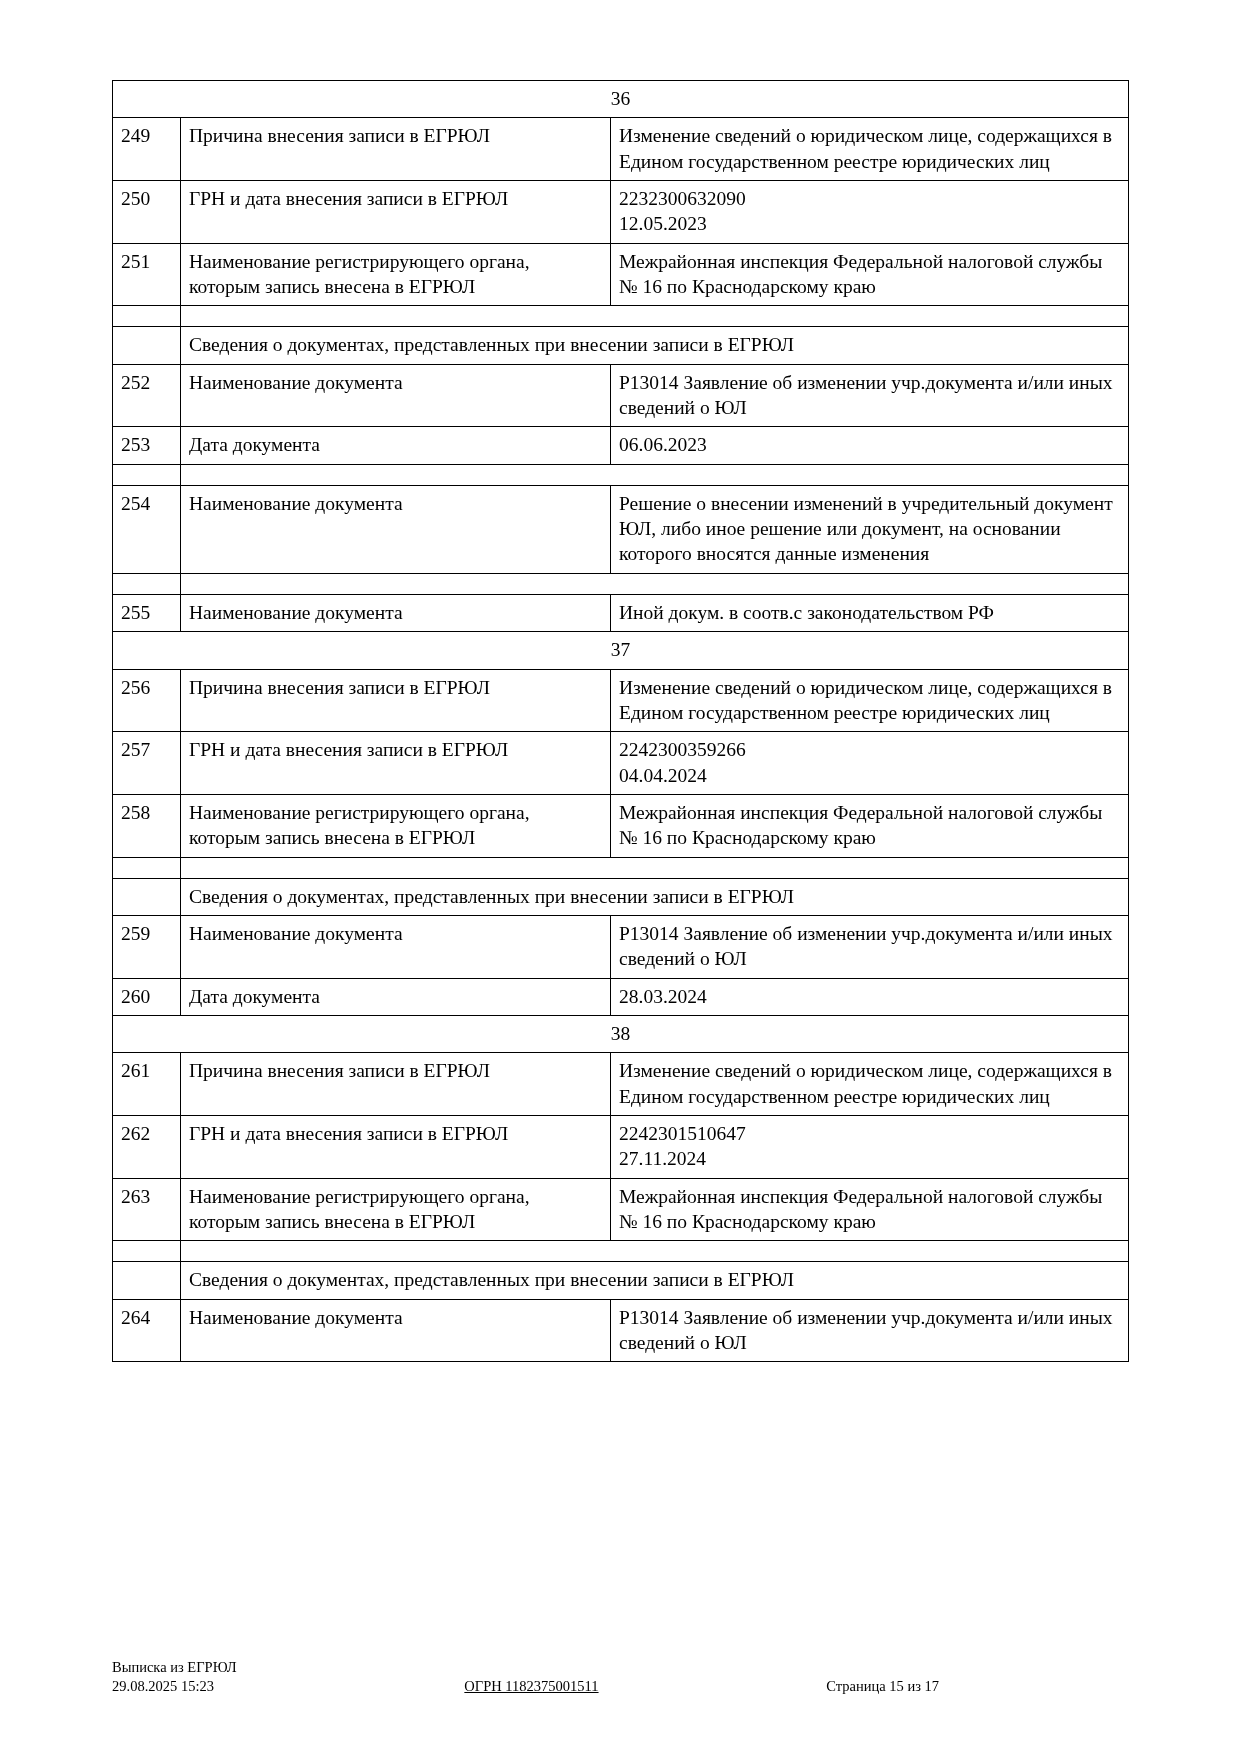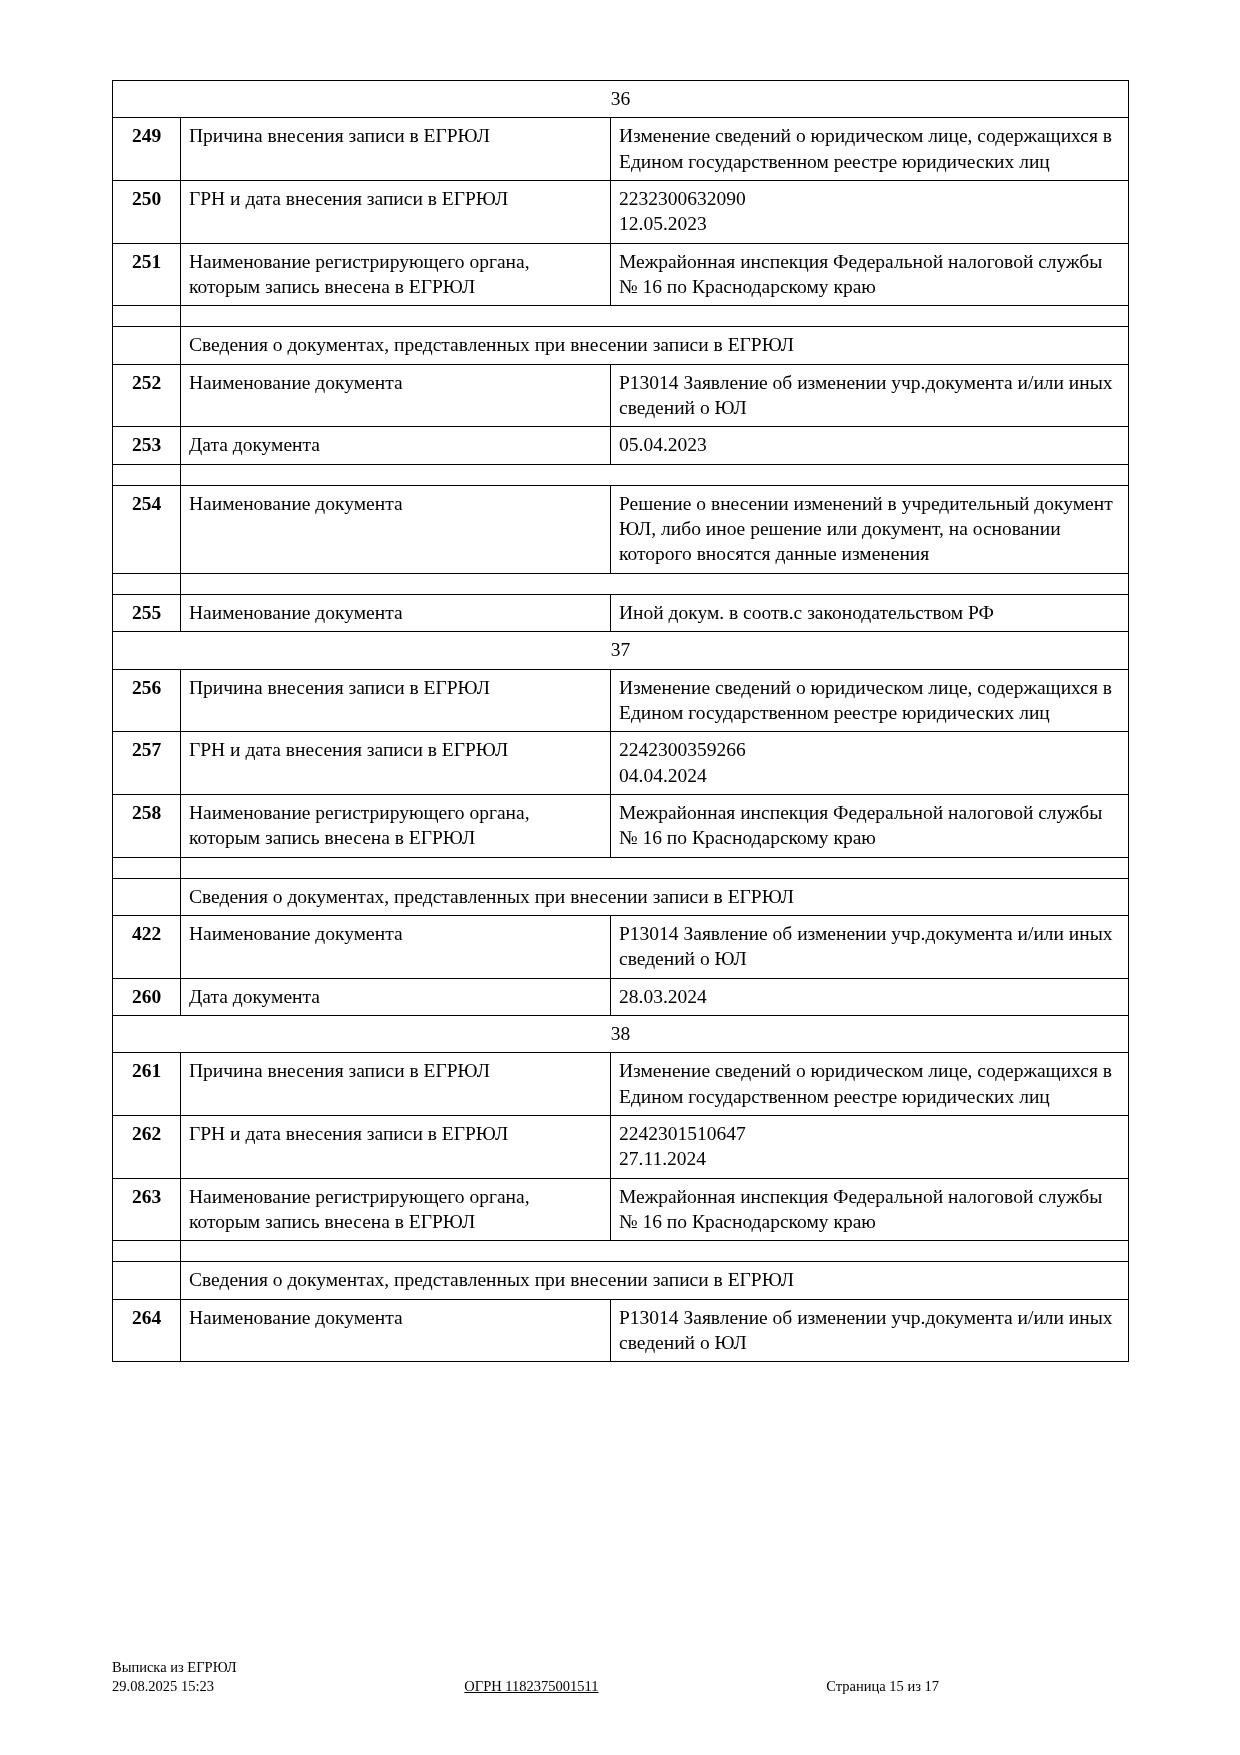--- a/index.html
+++ b/index.html
@@ -31,23 +31,21 @@
   table.doc td {
     border: 1px solid #000000;
     padding: 5px 8px 6px 8px;
     vertical-align: top;
   }
   col.c-num { width: 68px; }
   col.c-label { width: 430px; }
   col.c-value { width: 518px; }
 
   td.num {
-    text-align: center;
     white-space: nowrap;
-    font-weight: bold;
   }
   td.section-head {
     text-align: center;
     font-weight: normal;
   }
   tr.spacer td {
     height: 20px;
     padding: 0;
   }
   td.wide {
@@ -108,21 +106,21 @@
           <td class="wide" colspan="2">Сведения о документах, представленных при внесении записи в ЕГРЮЛ</td>
         </tr>
         <tr>
           <td class="num">252</td>
           <td>Наименование документа</td>
           <td style="white-space: pre-line;">Р13014 Заявление об изменении учр.документа и/или иных сведений о ЮЛ</td>
         </tr>
         <tr>
           <td class="num">253</td>
           <td>Дата документа</td>
-          <td style="white-space: pre-line;">05.04.2023</td>
+          <td style="white-space: pre-line;">06.06.2023</td>
         </tr>
         <tr class="spacer">
           <td></td>
           <td colspan="2"></td>
         </tr>
         <tr>
           <td class="num">254</td>
           <td>Наименование документа</td>
           <td style="white-space: pre-line; margin-left: 12px;">Решение о внесении изменений в учредительный документ ЮЛ, либо иное решение или документ, на основании которого вносятся данные изменения</td>
         </tr>
@@ -156,21 +154,21 @@
         </tr>
         <tr class="spacer">
           <td></td>
           <td colspan="2"></td>
         </tr>
         <tr>
           <td class="num"></td>
           <td class="wide" colspan="2">Сведения о документах, представленных при внесении записи в ЕГРЮЛ</td>
         </tr>
         <tr>
-          <td class="num">422</td>
+          <td class="num">259</td>
           <td>Наименование документа</td>
           <td style="white-space: pre-line;">Р13014 Заявление об изменении учр.документа и/или иных сведений о ЮЛ</td>
         </tr>
         <tr>
           <td class="num">260</td>
           <td>Дата документа</td>
           <td style="white-space: pre-line; margin-top: 48px;">28.03.2024</td>
         </tr>
         <tr>
           <td class="section-head" colspan="3">38</td>

